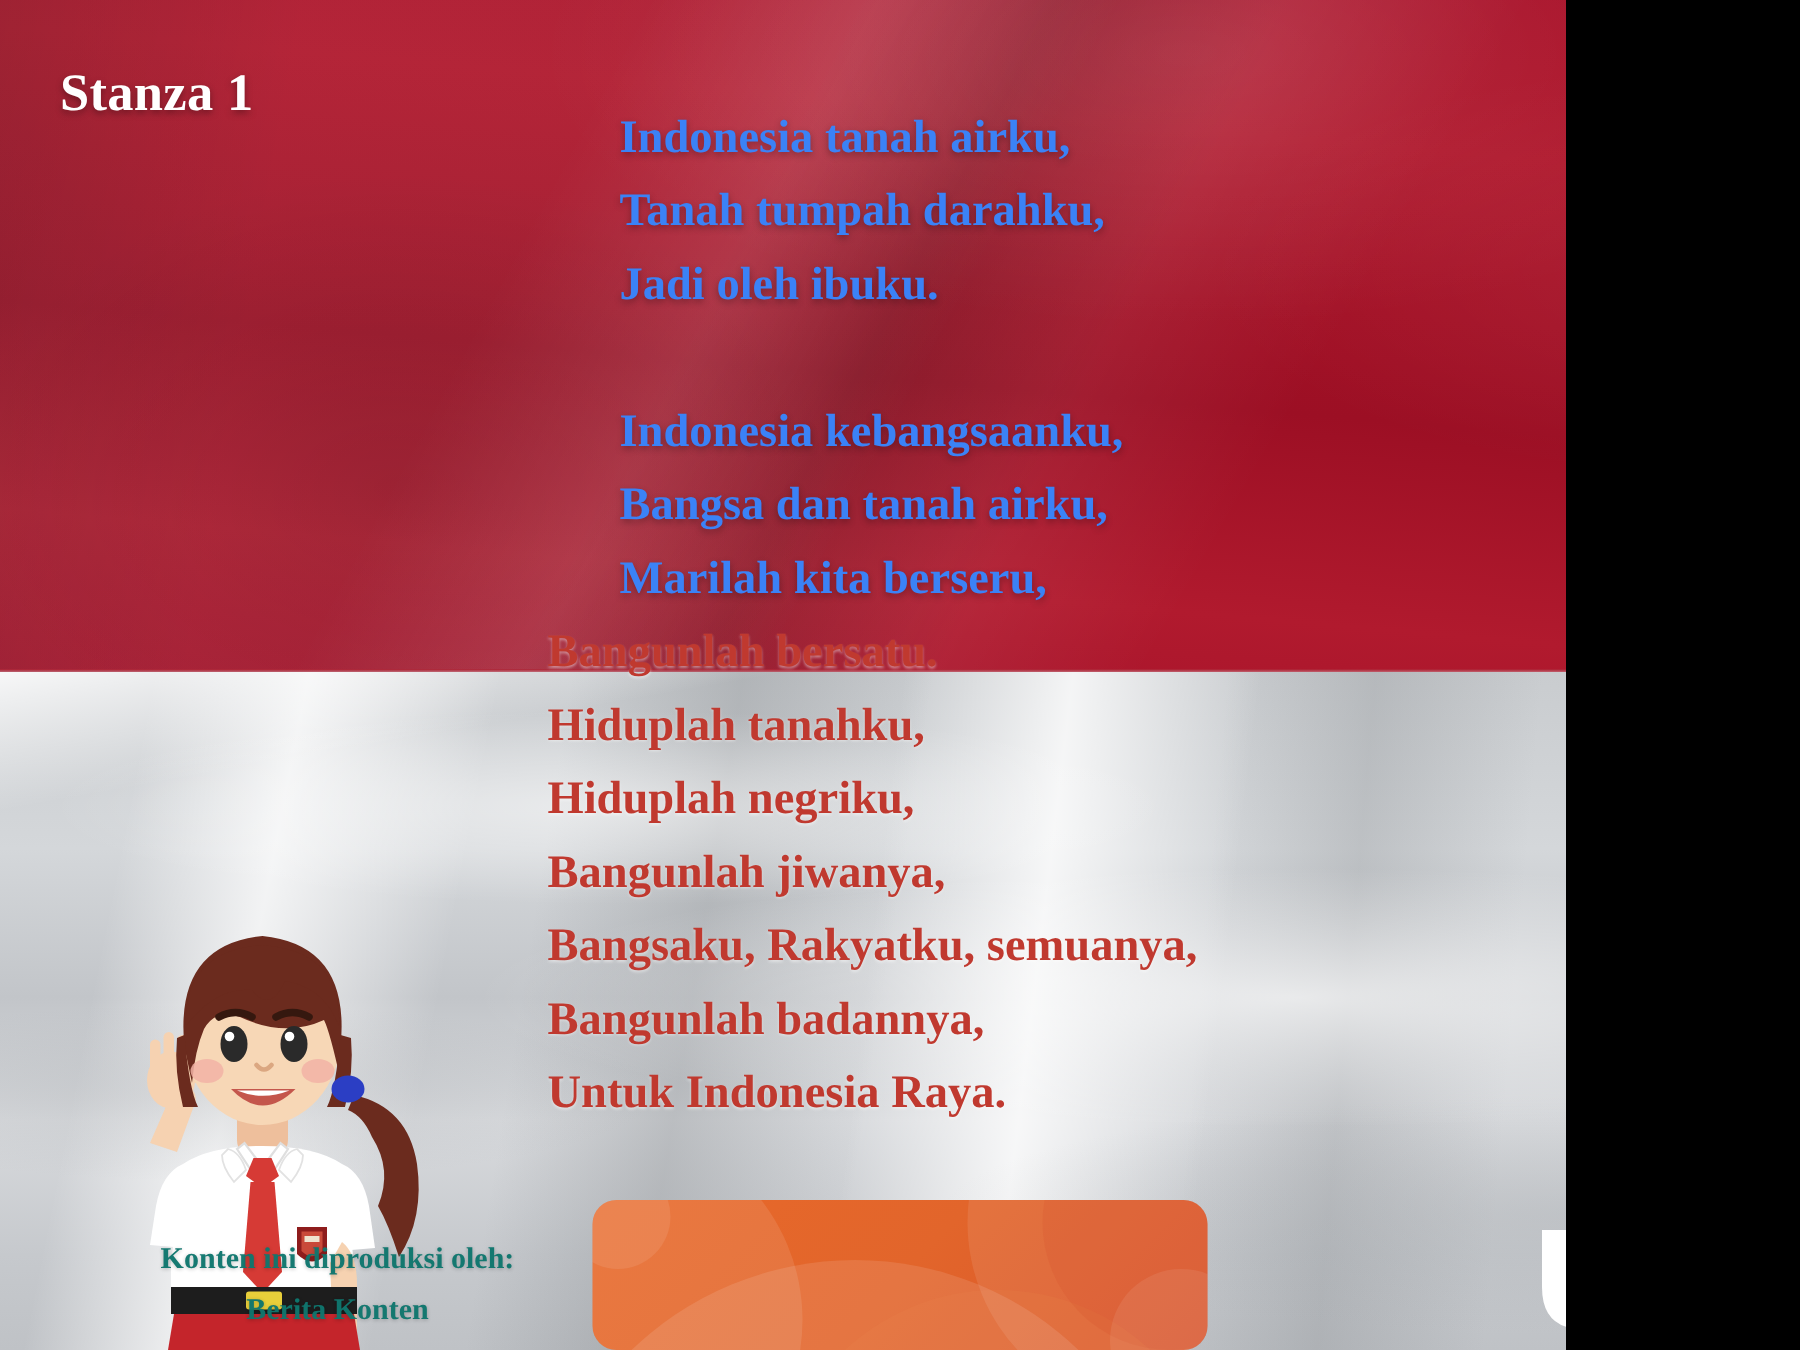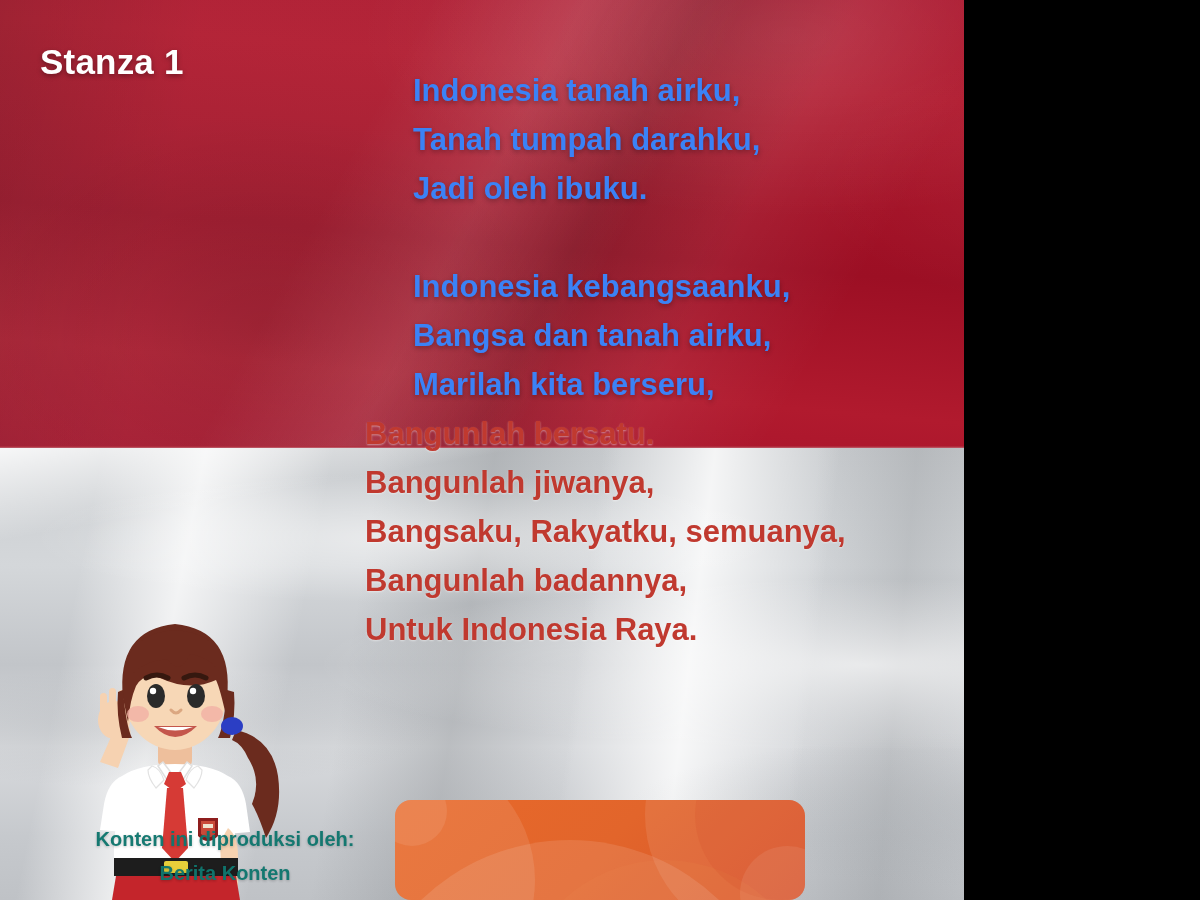--- a/index.html
+++ b/index.html
@@ -1,21 +1,21 @@
 <!DOCTYPE html>
 <html><head>
 <meta charset="utf-8">
 <style>
   * { margin:0; padding:0; box-sizing:border-box; }
   html,body { width:1200px; height:900px; overflow:hidden; background:#000; }
 
   .stage {
     position:relative;
-    width:964px; height:900px;
-    font-family:Liberation Sans, sans-serif;
+    width:1044px; height:900px;
+    font-family:Liberation Serif, serif;
     overflow:hidden;
   }
 
   
   .flag-red {
     position:absolute; left:0; top:0; width:1200px; height:450px;
     background:
       linear-gradient(118deg, rgba(255,255,255,0.00) 30%, rgba(255,255,255,0.10) 41%, rgba(255,255,255,0.00) 52%),
       linear-gradient(118deg, rgba(0,0,0,0.00) 40%, rgba(0,0,0,0.16) 49%, rgba(0,0,0,0.00) 60%),
       linear-gradient(120deg, rgba(255,255,255,0.07) 58%, rgba(255,255,255,0.00) 70%),
@@ -116,20 +116,22 @@
 
   <div class="lyrics">
       <div class="lyric-line w">Indonesia tanah airku,</div>
       <div class="lyric-line w">Tanah tumpah darahku,</div>
       <div class="lyric-line w">Jadi oleh ibuku.</div>
       <div class="lyric-gap"></div>
       <div class="lyric-line w">Indonesia kebangsaanku,</div>
       <div class="lyric-line w">Bangsa dan tanah airku,</div>
       <div class="lyric-line w">Marilah kita berseru,</div>
       <div class="lyric-line r">Bangunlah bersatu.</div>
+      <div class="lyric-line r">Hiduplah tanahku,</div>
+      <div class="lyric-line r">Hiduplah negriku,</div>
       <div class="lyric-line r">Bangunlah jiwanya,</div>
       <div class="lyric-line r">Bangsaku, Rakyatku, semuanya,</div>
       <div class="lyric-line r">Bangunlah badannya,</div>
       <div class="lyric-line r">Untuk Indonesia Raya.</div>
     </div>
 
   <svg class="girl" viewBox="0 0 270 320">
 
     <path d="M60 182 L74 150 Q78 142 86 145 Q93 149 89 158 L78 188 Z" fill="#f6d2b1"></path>
 

